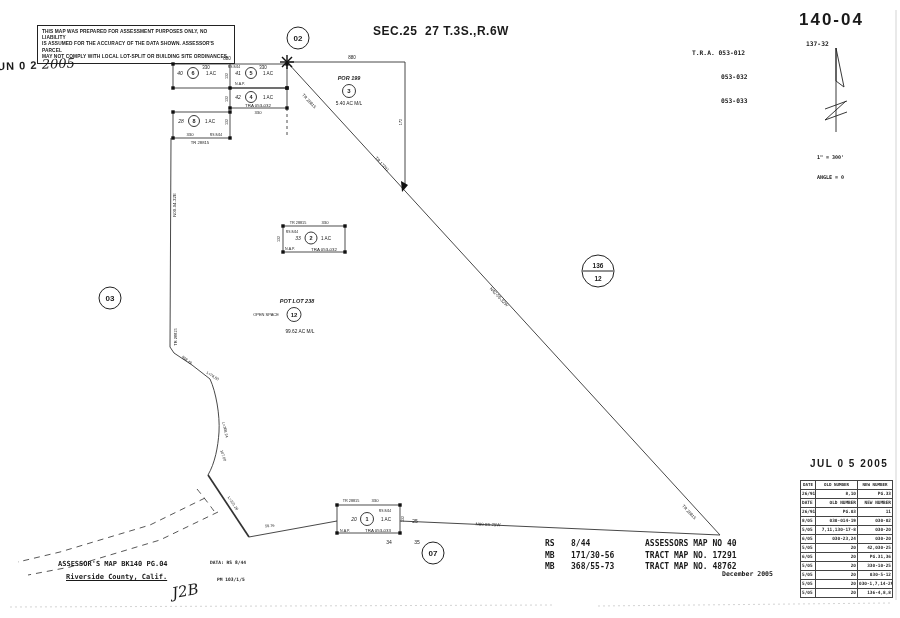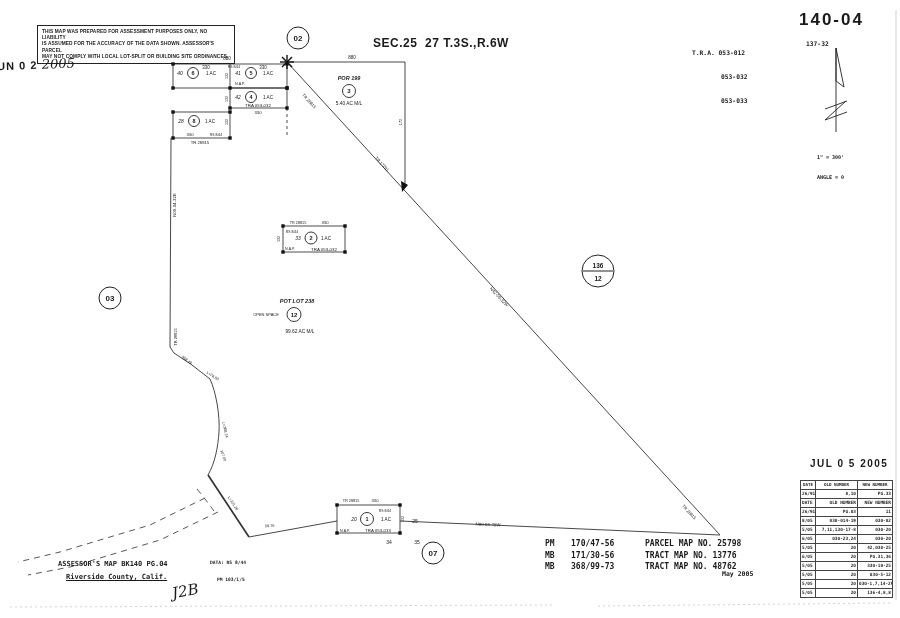--- a/index.html
+++ b/index.html
@@ -4,21 +4,21 @@
 <style>
   html,body{margin:0;padding:0;background:#fff;}
   .sheet{position:relative;width:900px;height:618px;background:#fff;overflow:hidden;
          font-family:"Liberation Sans",sans-serif;color:#1a1a1a;}
   .abs{position:absolute;}
   .disclaimer{left:37px;top:25px;width:188px;border:1px solid #222;padding:3px 4px;
               font:bold 4.8px/6.2px "Liberation Sans",sans-serif;letter-spacing:.1px;}
   .stamp-jun{left:-10px;top:55px;transform:rotate(-2deg);white-space:pre;}
   .stamp-jun .m{font:bold 11px "Liberation Sans",sans-serif;letter-spacing:1px;}
   .stamp-jun .y{font:italic 13px "DejaVu Serif",serif;}
-  .sec-title{left:373px;top:36px;font:bold 12px "Liberation Sans",sans-serif;letter-spacing:.5px;white-space:pre;}
+  .sec-title{left:373px;top:24px;font:bold 12px "Liberation Sans",sans-serif;letter-spacing:.5px;white-space:pre;}
   .tra{left:692px;top:33px;font:bold 6.3px/8px "DejaVu Sans Mono",monospace;white-space:pre;}
   .tra .ind{margin-left:29px;}
   .sheetno{left:799px;top:10px;font:bold 17px "Liberation Sans",sans-serif;letter-spacing:2px;}
   .crossref{left:806px;top:40px;font:bold 6.3px "DejaVu Sans Mono",monospace;}
   .scalenote{left:817px;top:141px;font:bold 5px/6.5px "DejaVu Sans Mono",monospace;text-align:center;white-space:pre;}
   .legend{left:545px;top:538px;font:bold 8px/11.5px "DejaVu Sans Mono",monospace;}
   .legend .row{display:grid;grid-template-columns:26px 74px auto;white-space:pre;}
   .maydate{left:722px;top:570px;font:bold 6.5px "DejaVu Sans Mono",monospace;}
   .fmap{left:58px;top:560px;font:bold 7px "DejaVu Sans Mono",monospace;}
   .fcounty{left:66px;top:573px;font:bold 7px "DejaVu Sans Mono",monospace;text-decoration:underline;}
@@ -232,25 +232,25 @@
 
       <text x="298" y="41" font-size="8" font-weight="bold">02</text>
       <text x="110" y="301" font-size="8" font-weight="bold">03</text>
       <text x="433" y="556" font-size="8" font-weight="bold">07</text>
       <text x="598" y="268" font-size="6.5" font-weight="bold">136</text>
       <text x="598" y="281" font-size="6.5" font-weight="bold">12</text>
     </g>
   </svg>
 
   <div class="abs legend">
-    <div class="row"><span>PM</span><span>170/47-56</span><span>PARCEL MAP NO. 25798</span></div>
-    <div class="row"><span>MB</span><span>171/30-56</span><span>TRACT MAP NO. 13776</span></div>
-    <div class="row"><span>MB</span><span>368/99-73</span><span>TRACT MAP NO. 48762</span></div>
-  </div>
-  <div class="abs maydate">May 2005</div>
+    <div class="row"><span>RS</span><span>8/44</span><span>ASSESSORS MAP NO 40</span></div>
+    <div class="row"><span>MB</span><span>171/30-56</span><span>TRACT MAP NO. 17291</span></div>
+    <div class="row"><span>MB</span><span>368/55-73</span><span>TRACT MAP NO. 48762</span></div>
+  </div>
+  <div class="abs maydate">December 2005</div>
 
   <div class="abs fmap">ASSESSOR'S MAP BK140 PG.04</div>
   <div class="abs fcounty">Riverside County, Calif.</div>
   <div class="abs sig">J2B</div>
   <div class="abs datanote">
     <div>DATA: RS 8/44</div>
     <div class="ind">PM 103/1/5</div>
   </div>
 
   <div class="abs stamp-jul">JUL 0 5 2005</div>

